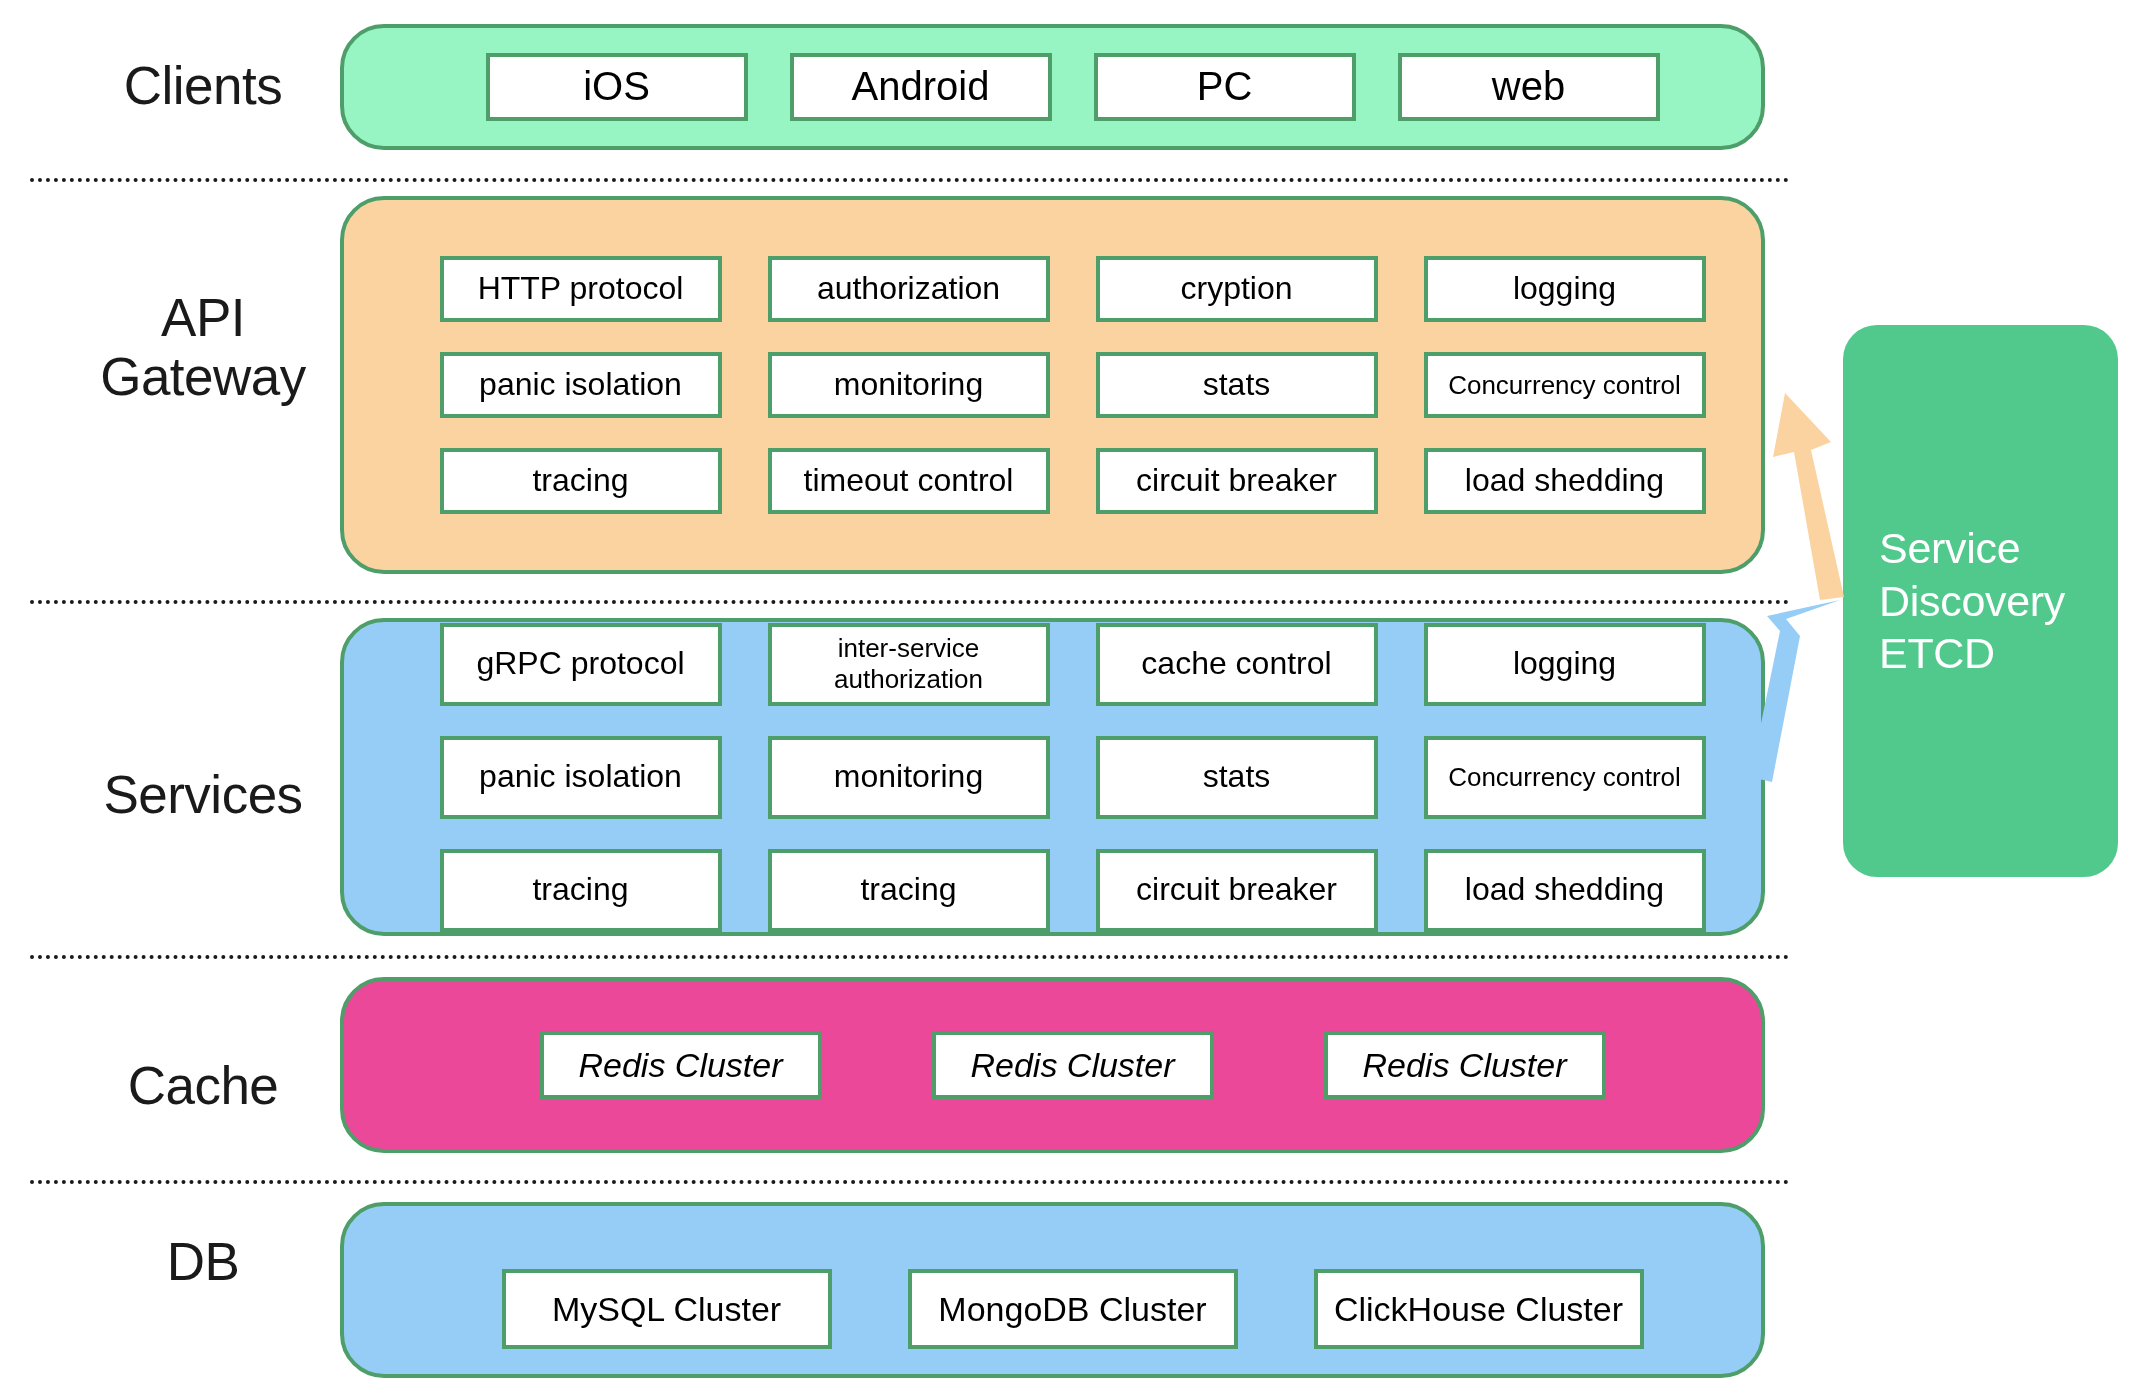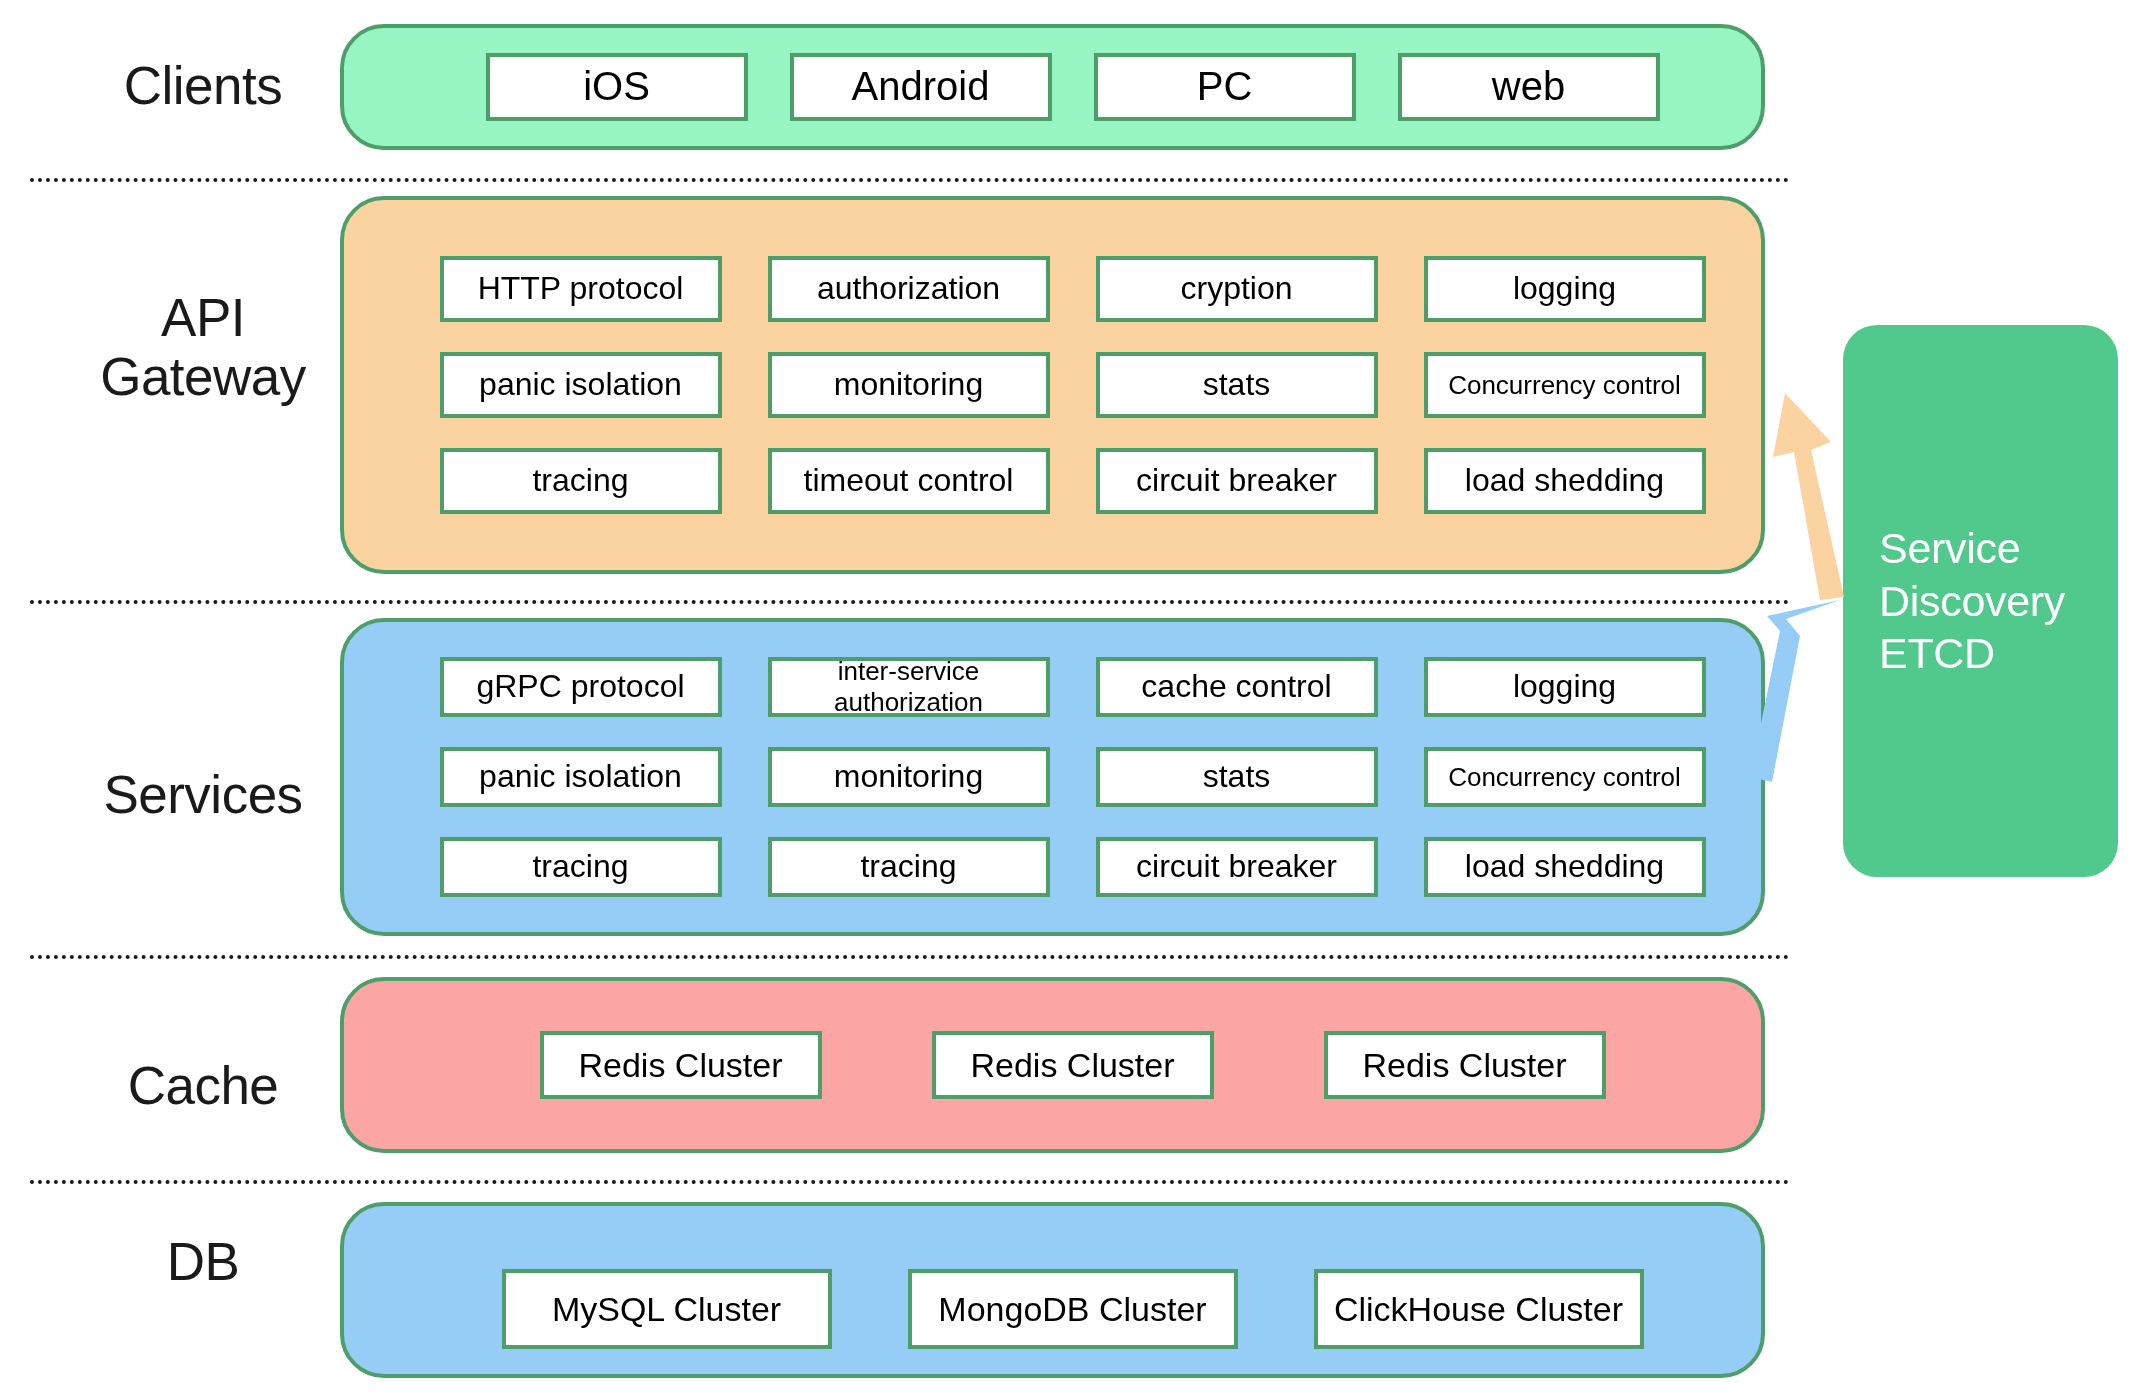--- a/index.html
+++ b/index.html
@@ -48,21 +48,21 @@
     border: 4px solid #4e9e6a;
     border-radius: 44px;
     display: flex;
     flex-direction: column;
     justify-content: center;
     align-items: center;
   }
   .band-clients  { background: #97f5c4; }
   .band-gateway  { background: #fad3a0; }
   .band-services { background: #96cdf6; }
-  .band-cache    { background: #fca5a5; }
+  .band-cache    { background: #ec4899; font-style: italic; }
   .band-db       { background: #96cdf6; }
 
   
   .row {
     display: flex;
     justify-content: center;
     width: 100%;
     padding-left: 40px;
   }
 
@@ -95,21 +95,21 @@
     height: 66px;
     font-size: 32px;
   }
   .band-gateway .cell.small { font-size: 26px; }
 
   
   .band-services .row { gap: 46px; margin-bottom: 30px; }
   .band-services .row:last-child { margin-bottom: 0; }
   .band-services .cell {
     width: 282px;
-    height: 60px;
+    height: 83px;
     font-size: 32px;
   }
   .band-services .cell.small { font-size: 26px; }
 
   
   .band-cache .row { gap: 110px; }
   .band-cache .cell {
     width: 282px;
     height: 68px;
     font-size: 34px;

